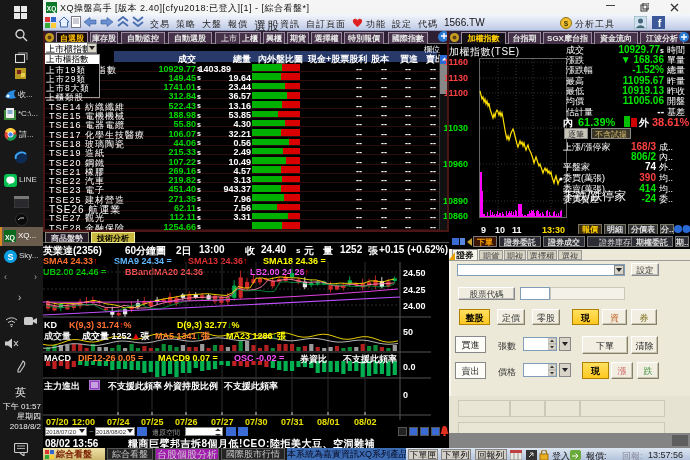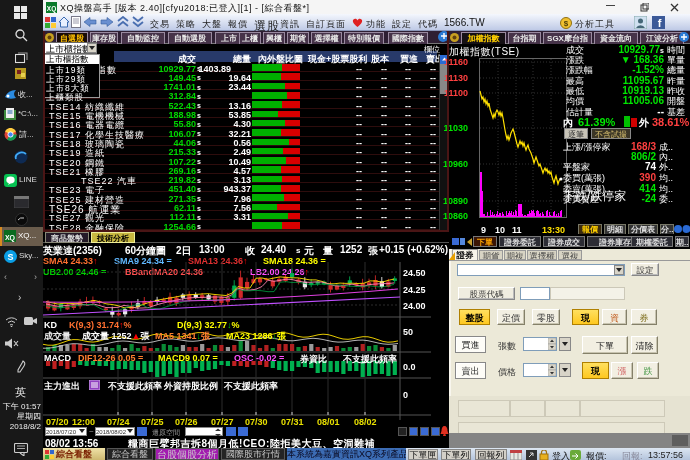--- a/index.html
+++ b/index.html
@@ -165,21 +165,21 @@
     </svg>
 <div class="a" style="left:43px;top:31px;width:406px;height:13px;background:#2e1f33;border-bottom:1px solid #777;"></div>
 <svg class="a" style="left:45px;top:33px" width="9" height="9">
       <circle cx="4.5" cy="4.5" r="4.5" fill="#c8a020"></circle>
       <circle cx="4.5" cy="4.5" r="2" fill="#604010"></circle>
     </svg>
 <div class="a" style="left:56px;top:32px;width:32px;height:12px;background:#1a0c08;border:1px solid #9a8aa0;border-bottom:none;font-size:8px;color:#ffc000;text-align:center;line-height:12px;font-weight:bold;overflow:hidden;">自選股</div>
 <div class="a" style="left:90px;top:32px;width:28px;height:12px;background:#463349;border:1px solid #9a8aa0;border-bottom:none;font-size:8px;color:#e8e8e8;text-align:center;line-height:12px;font-weight:bold;overflow:hidden;">庫存股</div>
 <div class="a" style="left:121px;top:32px;width:44px;height:12px;background:#463349;border:1px solid #9a8aa0;border-bottom:none;font-size:8px;color:#e8e8e8;text-align:center;line-height:12px;font-weight:bold;overflow:hidden;">自動監控</div>
 <div class="a" style="left:168px;top:32px;width:44px;height:24px;background:#463349;border:1px solid #9a8aa0;border-bottom:none;font-size:8px;color:#e8e8e8;text-align:center;line-height:12px;font-weight:bold;overflow:hidden;">自動選股</div>
-<div class="a" style="left:215px;top:32px;width:28px;height:12px;background:#463349;border:1px solid #9a8aa0;border-bottom:none;font-size:8px;color:#e8e8e8;text-align:center;line-height:12px;font-weight:bold;overflow:hidden;">上市</div>
+<div class="a" style="left:215px;top:32px;width:28px;height:12px;background:#463349;border:1px solid #9a8aa0;border-bottom:none;font-size:8px;color:#e8e8e8;text-align:center;line-height:12px;font-weight:normal;overflow:hidden;">上市</div>
 <div class="a" style="left:239px;top:32px;width:22px;height:12px;background:#463349;border:1px solid #9a8aa0;border-bottom:none;font-size:8px;color:#e8e8e8;text-align:center;line-height:12px;font-weight:bold;overflow:hidden;">上櫃</div>
 <div class="a" style="left:263px;top:32px;width:22px;height:12px;background:#463349;border:1px solid #9a8aa0;border-bottom:none;font-size:8px;color:#e8e8e8;text-align:center;line-height:12px;font-weight:bold;overflow:hidden;">興櫃</div>
 <div class="a" style="left:287px;top:32px;width:22px;height:12px;background:#463349;border:1px solid #9a8aa0;border-bottom:none;font-size:8px;color:#e8e8e8;text-align:center;line-height:12px;font-weight:bold;overflow:hidden;">期貨</div>
 <div class="a" style="left:311px;top:32px;width:31px;height:12px;background:#463349;border:1px solid #9a8aa0;border-bottom:none;font-size:8px;color:#e8e8e8;text-align:center;line-height:12px;font-weight:bold;overflow:hidden;">選擇權</div>
 <div class="a" style="left:344px;top:32px;width:40px;height:12px;background:#463349;border:1px solid #9a8aa0;border-bottom:none;font-size:8px;color:#e8e8e8;text-align:center;line-height:12px;font-weight:bold;overflow:hidden;">特別報價</div>
 <div class="a" style="left:388px;top:32px;width:40px;height:12px;background:#463349;border:1px solid #9a8aa0;border-bottom:none;font-size:8px;color:#e8e8e8;text-align:center;line-height:12px;font-weight:bold;overflow:hidden;">國際指數</div>
 <svg class="a" style="left:438px;top:32px" width="10" height="10">
       <circle cx="5" cy="5" r="5" fill="#2a7ad4"></circle>
       <path d="M5 2 L5 8 M2 5 L8 5" stroke="#fff" stroke-width="1.4"></path>
     </svg>
@@ -220,20 +220,21 @@
 <div class="a" style="left:51px;top:82.10000000000001px;width:200px;text-align:right;font-size:9px;color:#fff;font-weight:bold;">23.44</div>
 <div class="a" style="left:252px;top:82.7px;width:33px;height:6.5px;background:#00b000;"></div>
 <div class="a" style="left:285px;top:82.7px;width:15px;height:6.5px;background:#d90000;"></div>
 <div class="a" style="left:162px;top:82.10000000000001px;width:200px;text-align:right;font-size:9px;color:#fff;font-weight:bold;">--</div>
 <div class="a" style="left:187px;top:82.10000000000001px;width:200px;text-align:right;font-size:9px;color:#fff;font-weight:bold;">--</div>
 <div class="a" style="left:211px;top:82.10000000000001px;width:200px;text-align:right;font-size:9px;color:#fff;font-weight:bold;">--</div>
 <div class="a" style="left:236px;top:82.10000000000001px;width:200px;text-align:right;font-size:9px;color:#fff;font-weight:bold;">--</div>
 <div class="a" style="left:43px;top:90.2px;width:406px;height:9.3px;border-bottom:1px solid #2e0d0d;"></div>
 <div class="a" style="left:-4px;top:91.4px;width:200px;text-align:right;font-size:9px;color:#00d800;font-weight:bold;">312.84</div>
 <div class="a" style="left:197px;top:92.9px;font-size:7px;color:#fff;font-weight:bold;">s</div>
+<div class="a" style="left:51px;top:91.4px;width:200px;text-align:right;font-size:9px;color:#fff;font-weight:bold;">36.57</div>
 <div class="a" style="left:252px;top:92.0px;width:35px;height:6.5px;background:#00b000;"></div>
 <div class="a" style="left:287px;top:92.0px;width:13px;height:6.5px;background:#d90000;"></div>
 <div class="a" style="left:162px;top:91.4px;width:200px;text-align:right;font-size:9px;color:#fff;font-weight:bold;">--</div>
 <div class="a" style="left:187px;top:91.4px;width:200px;text-align:right;font-size:9px;color:#fff;font-weight:bold;">--</div>
 <div class="a" style="left:211px;top:91.4px;width:200px;text-align:right;font-size:9px;color:#fff;font-weight:bold;">--</div>
 <div class="a" style="left:236px;top:91.4px;width:200px;text-align:right;font-size:9px;color:#fff;font-weight:bold;">--</div>
 <div class="a" style="left:43px;top:99.5px;width:406px;height:9.3px;border-bottom:1px solid #2e0d0d;"></div>
 <div class="a" style="left:49px;top:100.7px;font-size:9px;color:#fff;letter-spacing:1px;">TSE14 紡織纖維</div>
 <div class="a" style="left:-4px;top:100.7px;width:200px;text-align:right;font-size:9px;color:#00d800;font-weight:bold;">522.43</div>
 <div class="a" style="left:197px;top:102.2px;font-size:7px;color:#fff;font-weight:bold;">s</div>
@@ -315,21 +316,21 @@
 <div class="a" style="left:-4px;top:165.8px;width:200px;text-align:right;font-size:9px;color:#00d800;font-weight:bold;">269.16</div>
 <div class="a" style="left:197px;top:167.3px;font-size:7px;color:#fff;font-weight:bold;">s</div>
 <div class="a" style="left:51px;top:165.8px;width:200px;text-align:right;font-size:9px;color:#fff;font-weight:bold;">4.57</div>
 <div class="a" style="left:252px;top:166.40000000000003px;width:29px;height:6.5px;background:#00b000;"></div>
 <div class="a" style="left:281px;top:166.40000000000003px;width:19px;height:6.5px;background:#d90000;"></div>
 <div class="a" style="left:162px;top:165.8px;width:200px;text-align:right;font-size:9px;color:#fff;font-weight:bold;">--</div>
 <div class="a" style="left:187px;top:165.8px;width:200px;text-align:right;font-size:9px;color:#fff;font-weight:bold;">--</div>
 <div class="a" style="left:211px;top:165.8px;width:200px;text-align:right;font-size:9px;color:#fff;font-weight:bold;">--</div>
 <div class="a" style="left:236px;top:165.8px;width:200px;text-align:right;font-size:9px;color:#fff;font-weight:bold;">--</div>
 <div class="a" style="left:43px;top:173.9px;width:406px;height:9.3px;border-bottom:1px solid #2e0d0d;"></div>
-<div class="a" style="left:49px;top:175.1px;font-size:9px;color:#fff;letter-spacing:1px;margin-left:32px;">TSE22 汽車</div>
+<div class="a" style="left:49px;top:175.1px;font-size:9px;color:#fff;letter-spacing:1px;">TSE22 汽車</div>
 <div class="a" style="left:-4px;top:175.1px;width:200px;text-align:right;font-size:9px;color:#00d800;font-weight:bold;">219.82</div>
 <div class="a" style="left:197px;top:176.6px;font-size:7px;color:#fff;font-weight:bold;">s</div>
 <div class="a" style="left:51px;top:175.1px;width:200px;text-align:right;font-size:9px;color:#fff;font-weight:bold;">3.13</div>
 <div class="a" style="left:252px;top:175.70000000000002px;width:30px;height:6.5px;background:#00b000;"></div>
 <div class="a" style="left:282px;top:175.70000000000002px;width:18px;height:6.5px;background:#d90000;"></div>
 <div class="a" style="left:162px;top:175.1px;width:200px;text-align:right;font-size:9px;color:#fff;font-weight:bold;">--</div>
 <div class="a" style="left:187px;top:175.1px;width:200px;text-align:right;font-size:9px;color:#fff;font-weight:bold;">--</div>
 <div class="a" style="left:211px;top:175.1px;width:200px;text-align:right;font-size:9px;color:#fff;font-weight:bold;">--</div>
 <div class="a" style="left:236px;top:175.1px;width:200px;text-align:right;font-size:9px;color:#fff;font-weight:bold;">--</div>
 <div class="a" style="left:43px;top:183.2px;width:406px;height:9.3px;border-bottom:1px solid #2e0d0d;"></div>
@@ -594,21 +595,21 @@
       <path d="M4 0 C6 0 7 1.5 7 4 L8 7 L0 7 L1 4 C1 1.5 2 0 4 0 Z" fill="#e03020"></path>
       <rect x="11" y="1" width="7" height="7" fill="#3a6ad4"></rect>
       <rect x="19" y="1" width="5" height="7" fill="#5588dd"></rect>
     </svg>
 <svg class="a" style="left:465px;top:238px" width="8" height="8">
       <path d="M7 0 L2 4 L7 8 Z" fill="#c8a030"></path>
     </svg>
 <div class="a" style="left:473px;top:236px;width:24px;height:11px;background:#3a1505;border:1px solid #777;font-size:8px;color:#ffa500;text-align:center;line-height:11px;font-weight:bold;overflow:hidden;">下單</div>
 <div class="a" style="left:499px;top:236px;width:42px;height:11px;background:#2c2c34;border:1px solid #777;font-size:8px;color:#ddd;text-align:center;line-height:11px;font-weight:bold;overflow:hidden;">證券委託</div>
 <div class="a" style="left:543px;top:236px;width:42px;height:11px;background:#2c2c34;border:1px solid #777;font-size:8px;color:#ddd;text-align:center;line-height:11px;font-weight:bold;overflow:hidden;">證券成交</div>
-<div class="a" style="left:587px;top:236px;width:56px;height:11px;background:#2c2c34;border:1px solid #777;font-size:8px;color:#ddd;text-align:center;line-height:11px;font-weight:bold;overflow:hidden;">證券庫存</div>
+<div class="a" style="left:587px;top:236px;width:56px;height:11px;background:#2c2c34;border:1px solid #777;font-size:8px;color:#ddd;text-align:center;line-height:11px;font-weight:normal;overflow:hidden;">證券庫存</div>
 <div class="a" style="left:631px;top:236px;width:42px;height:11px;background:#2c2c34;border:1px solid #777;font-size:8px;color:#ddd;text-align:center;line-height:11px;font-weight:bold;overflow:hidden;">期權委託</div>
 <div class="a" style="left:675px;top:236px;width:14px;height:11px;background:#2c2c34;border:1px solid #777;font-size:8px;color:#ddd;text-align:center;line-height:11px;font-weight:bold;overflow:hidden;">期..</div>
 <div class="a" style="left:449px;top:249px;width:241px;height:186px;background:#ece9d8;border-left:2px solid #f8f6ee;"></div>
 <div class="a" style="left:452px;top:249px;width:26px;height:11px;background:#f8f5ea;border:1px solid #999;border-bottom:none;font-size:8.5px;color:#000;font-weight:bold;text-align:center;line-height:11px;overflow:hidden;">證券</div>
 <svg class="a" style="left:449px;top:252px" width="7" height="8">
       <path d="M0 8 L6 8 L6 0 Z" fill="#e8a000"></path>
     </svg>
 <div class="a" style="left:479px;top:250px;width:24px;height:10px;background:#d8d4c4;border:1px solid #999;font-size:8.5px;color:#444;text-align:center;line-height:10px;overflow:hidden;">期貨</div>
 <div class="a" style="left:504px;top:250px;width:22px;height:10px;background:#d8d4c4;border:1px solid #999;font-size:8.5px;color:#444;text-align:center;line-height:10px;overflow:hidden;">期複</div>
 <div class="a" style="left:527px;top:250px;width:30px;height:10px;background:#d8d4c4;border:1px solid #999;font-size:8.5px;color:#444;text-align:center;line-height:10px;overflow:hidden;">選擇權</div>

